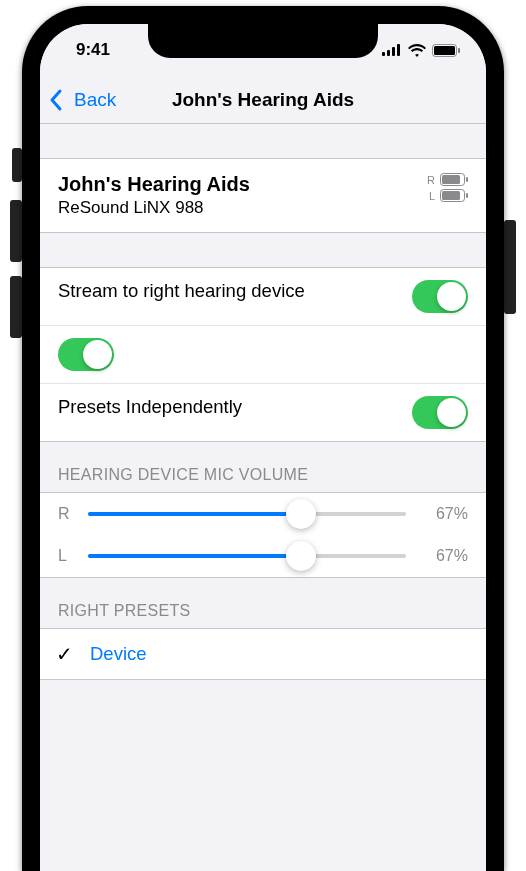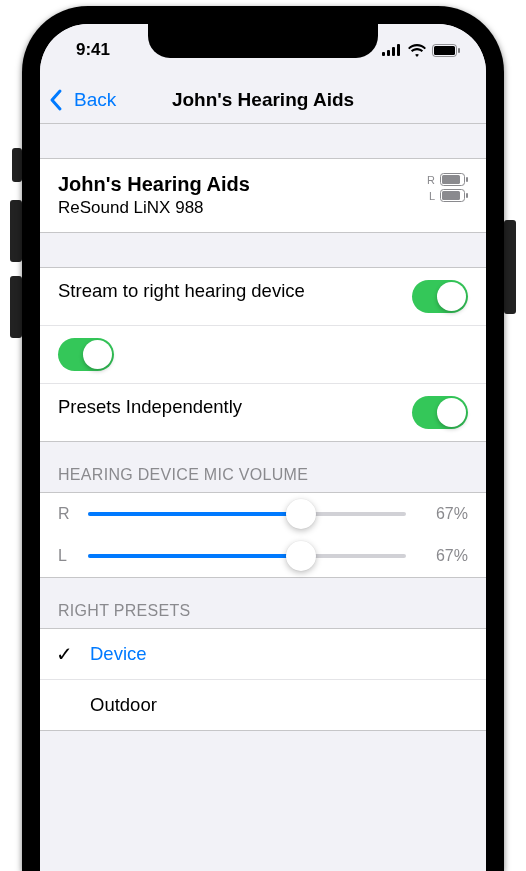--- a/index.html
+++ b/index.html
@@ -270,20 +270,17 @@
           <span class="slider-val">67%</span>
         </div>
       </div>
 
       <div class="section-header">Right Presets</div>
       <div class="cell-group">
         <div class="cell preset-cell selected">
           <span class="check">✓</span>
           <span>Device</span>
         </div>
-        <div class="cell preset-cell">
-          <span>Outdoor</span>
-        </div>
       </div>
 
     </div>
   </div>
 </div>
 
 </body></html>

